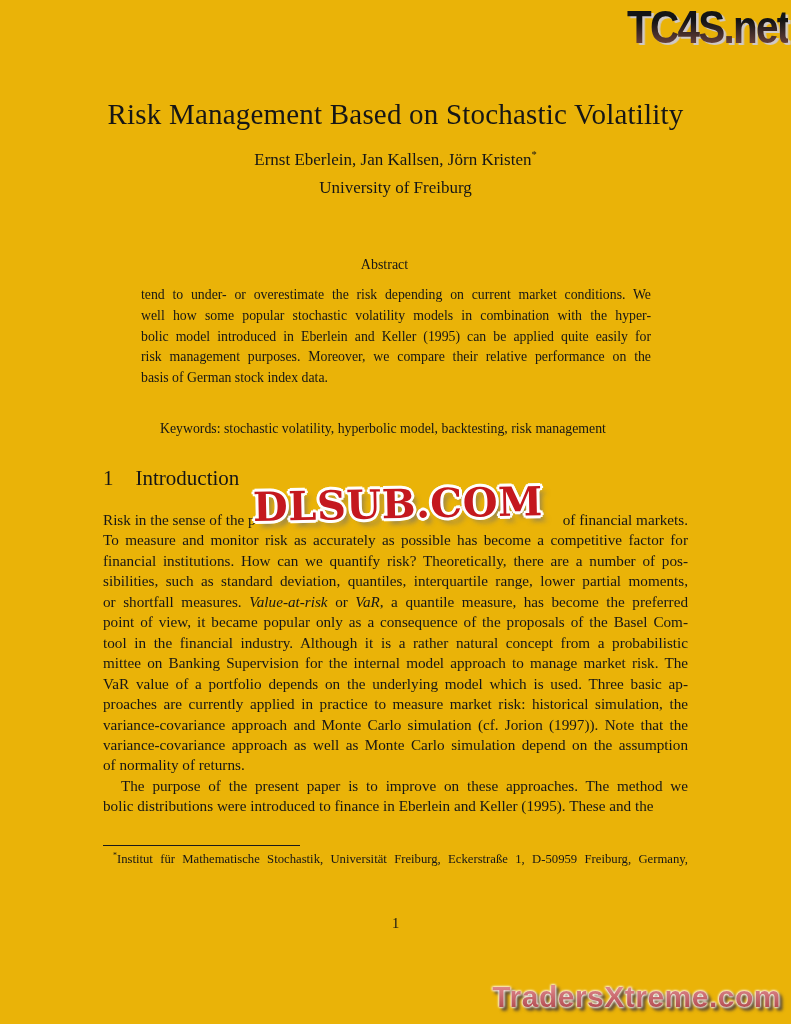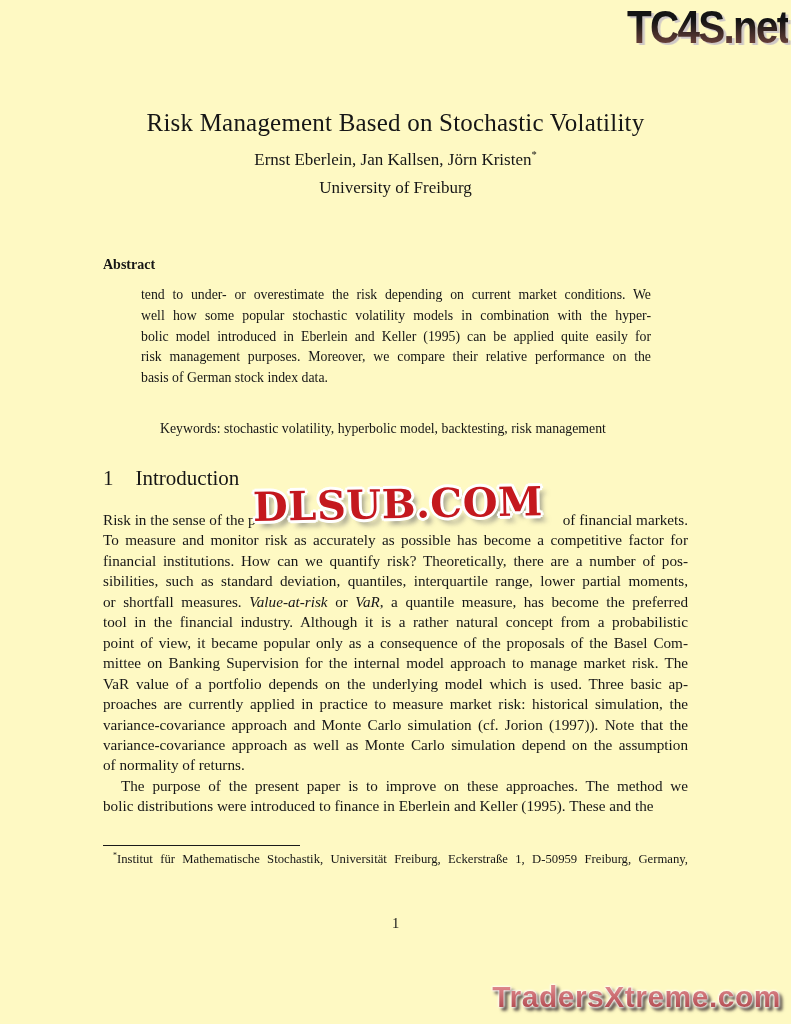--- a/index.html
+++ b/index.html
@@ -1,17 +1,17 @@
 <!DOCTYPE html>
 <html><head>
 <meta charset="utf-8">
 <style>
   html,body { margin:0; padding:0; background:#ffffff; }
   .page {
-    position:relative; width:791px; height:1024px; background:#fef9c3;
+    position:relative; width:791px; height:1024px; background:#eab308;
     font-family:"Liberation Serif","DejaVu Serif",serif; color:#161616;
     overflow:hidden;
   }
   
   .wm-top {
     position:absolute; top:0; right:3px;
     font-family:"Liberation Sans","DejaVu Sans",sans-serif;
     font-weight:800; font-size:46px; letter-spacing:-2px;
     background:linear-gradient(#141414 38%, #7d4b43 92%);
     -webkit-background-clip:text; background-clip:text; color:transparent;
@@ -31,27 +31,27 @@
   .wm-bottom {
     position:absolute; top:980px; right:10px;
     font-family:"Liberation Sans","DejaVu Sans",sans-serif;
     font-weight:800; font-size:30px; letter-spacing:0.5px;
     background:linear-gradient(#de878b 20%, #b04a4f 85%);
     -webkit-background-clip:text; background-clip:text; color:transparent;
     filter:drop-shadow(0 0 1.2px #fff) drop-shadow(0 0 1px #fff) drop-shadow(3px 3px 1px rgba(70,60,60,.8));
   }
   
   .title {
-    position:absolute; left:103px; width:585px; top:109px; margin:0;
-    text-align:center; font-size:25px; font-weight:400; letter-spacing:.2px;
+    position:absolute; left:103px; width:585px; top:98px; margin:0;
+    text-align:center; font-size:29px; font-weight:400; letter-spacing:.2px;
   }
   .authors { position:absolute; left:103px; width:585px; top:150px; text-align:center; font-size:17px; }
   .authors sup, .fn-l1 sup { font-size:62%; vertical-align:super; line-height:0; }
   .affiliation { position:absolute; left:103px; width:585px; top:178px; text-align:center; font-size:17px; }
-  .abstract-head { position:absolute; left:103px; width:585px; top:257px; font-weight:700; font-size:14px; }
+  .abstract-head { position:absolute; left:92px; width:585px; top:257px; text-align:center; font-weight:400; font-size:14px; }
   .abstract { position:absolute; left:141px; top:285px; width:510px; font-size:13.8px; line-height:20.8px; }
   .keywords { position:absolute; left:141px; top:421px; width:510px; text-indent:19px; font-size:13.8px; }
   
   .section { position:absolute; left:103px; top:466px; margin:0; font-size:21px; font-weight:400; }
   .secnum { margin-right:22px; }
   .bodyblock { position:absolute; left:103px; top:510px; width:585px; font-size:15.2px; line-height:20.45px; }
   .tline { text-align:justify; text-align-last:justify; }
   .tlast { text-align-last:left; }
   .tindent { text-indent:18px; }
   .it { font-style:italic; }
@@ -94,22 +94,22 @@
   <div class="bodyblock">
     <div class="tline firstline">
       <span>Risk in the sense of the p</span>
       <span class="line1-right">of financial markets.</span>
     </div>
     <div id="para1">
         <div class="tline"><span>To measure and monitor risk as accurately as possible has become a competitive factor for</span></div>
         <div class="tline"><span>financial institutions.  How can we quantify risk?  Theoretically, there are a number of pos-</span></div>
         <div class="tline"><span>sibilities, such as standard deviation, quantiles, interquartile range, lower partial moments,</span></div>
         <div class="tline"><span>or shortfall measures.  </span><span class="it">Value-at-risk</span><span> or </span><span class="it">VaR</span><span>, a quantile measure, has become the preferred</span></div>
+        <div class="tline"><span>point of view, it became popular only as a consequence of the proposals of the Basel Com-</span></div>
         <div class="tline"><span>tool in the financial industry.  Although it is a rather natural concept from a probabilistic</span></div>
-        <div class="tline"><span>point of view, it became popular only as a consequence of the proposals of the Basel Com-</span></div>
         <div class="tline"><span>mittee on Banking Supervision for the internal model approach to manage market risk.  The</span></div>
         <div class="tline"><span>VaR value of a portfolio depends on the underlying model which is used.  Three basic ap-</span></div>
         <div class="tline"><span>proaches are currently applied in practice to measure market risk: historical simulation, the</span></div>
         <div class="tline"><span>variance-covariance approach and Monte Carlo simulation (cf. Jorion (1997)).  Note that the</span></div>
         <div class="tline"><span>variance-covariance approach as well as Monte Carlo simulation depend on the assumption</span></div>
         <div class="tline tlast"><span>of normality of returns.</span></div>
       </div>
     <div id="para2">
         <div class="tline tindent"><span>The purpose of the present paper is to improve on these approaches.  The method we</span></div>
         <div class="tline tlast"><span>bolic distributions were introduced to finance in Eberlein and Keller (1995). These and the</span></div>

